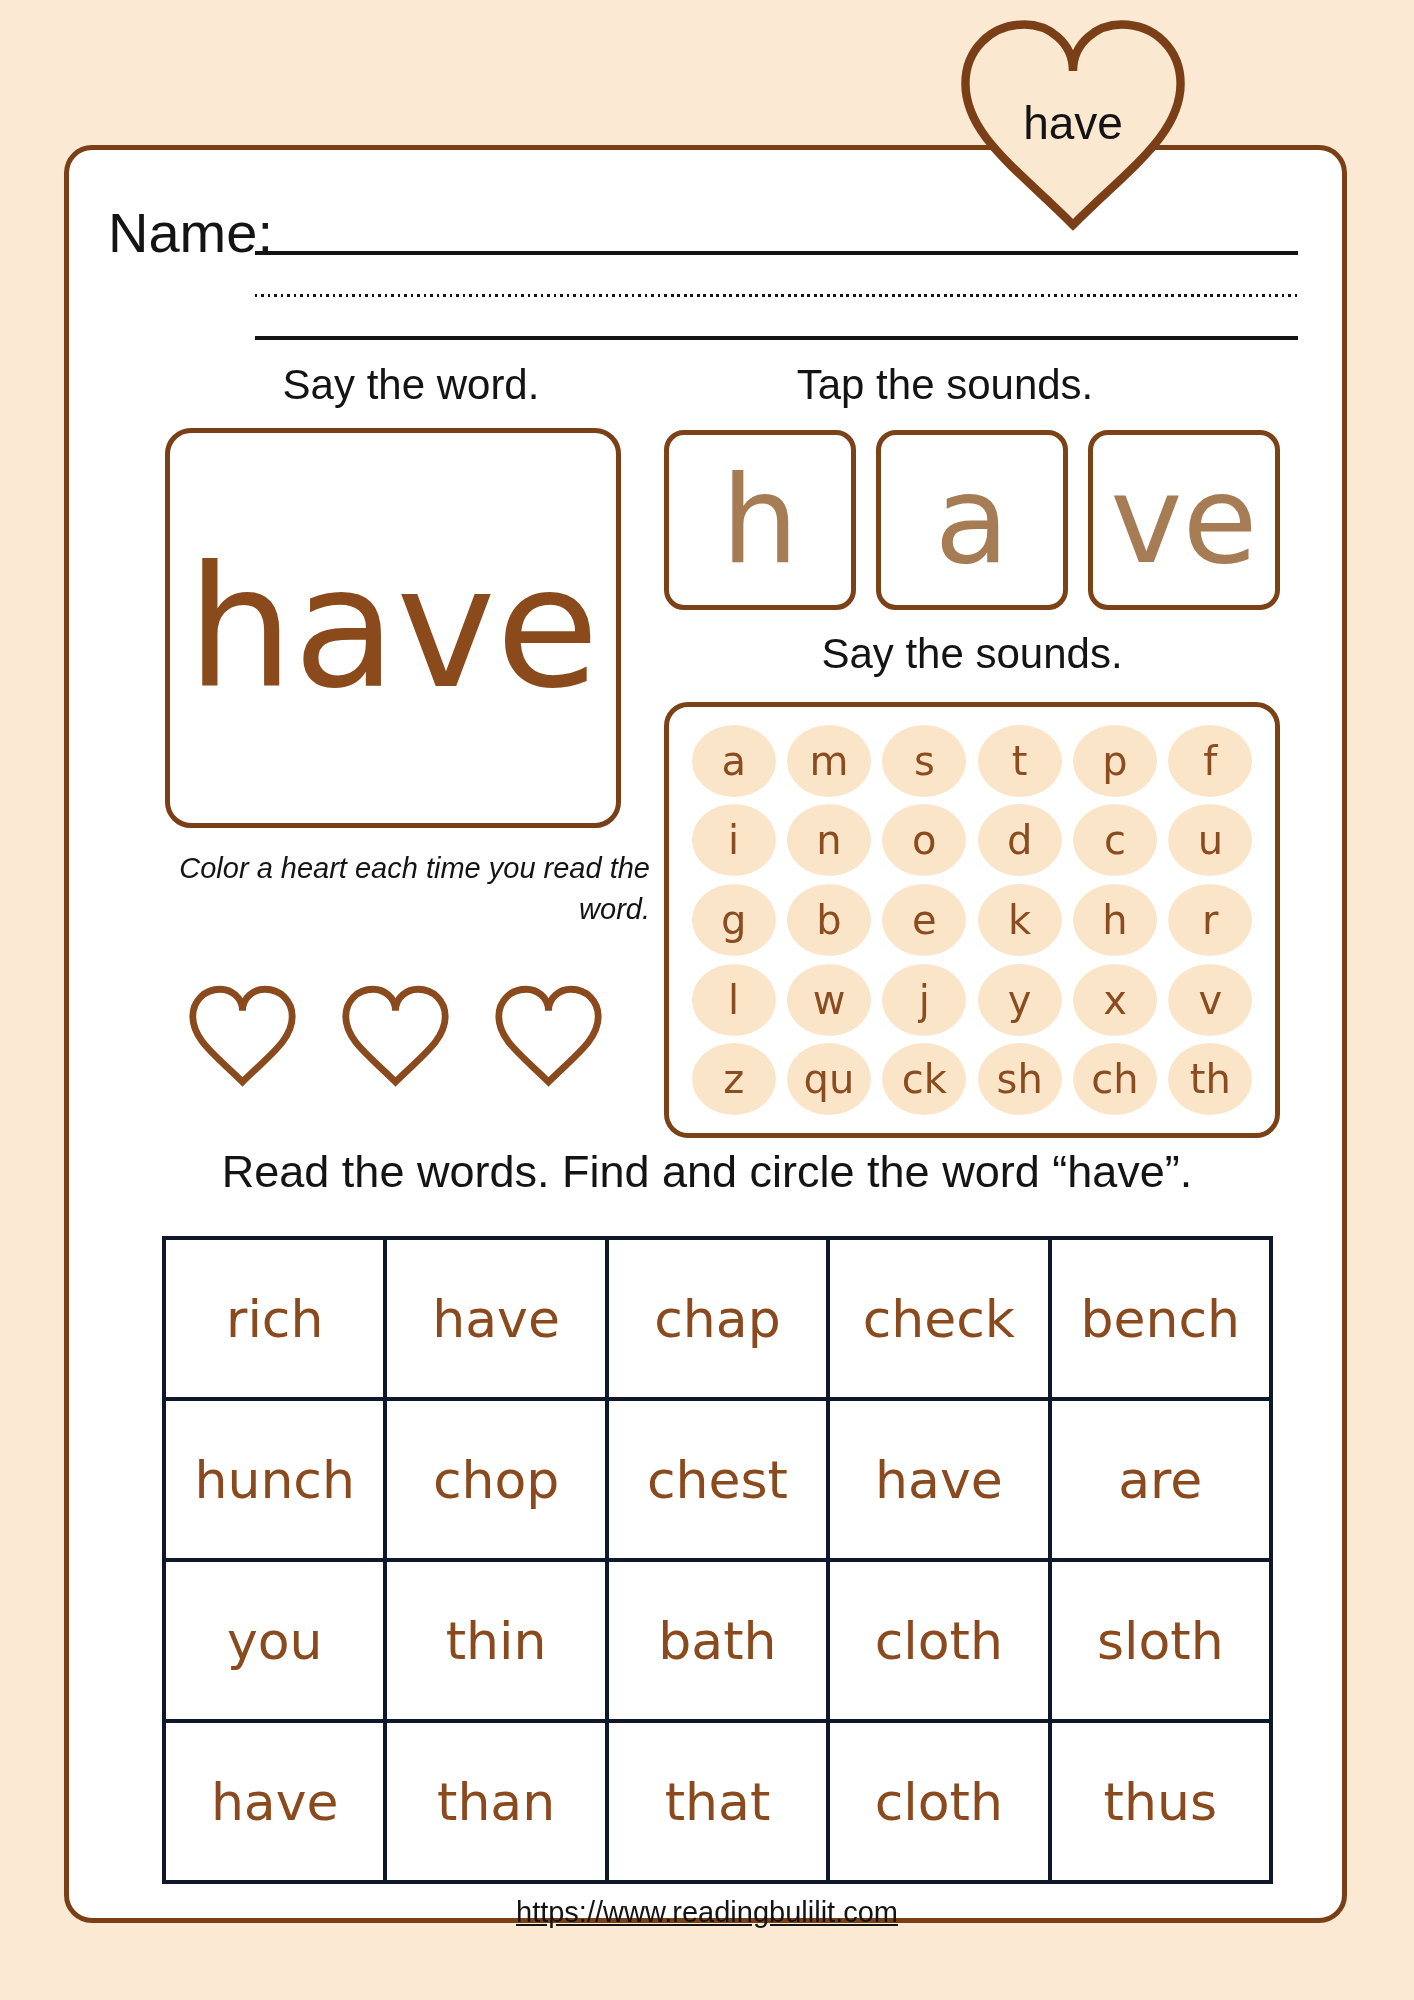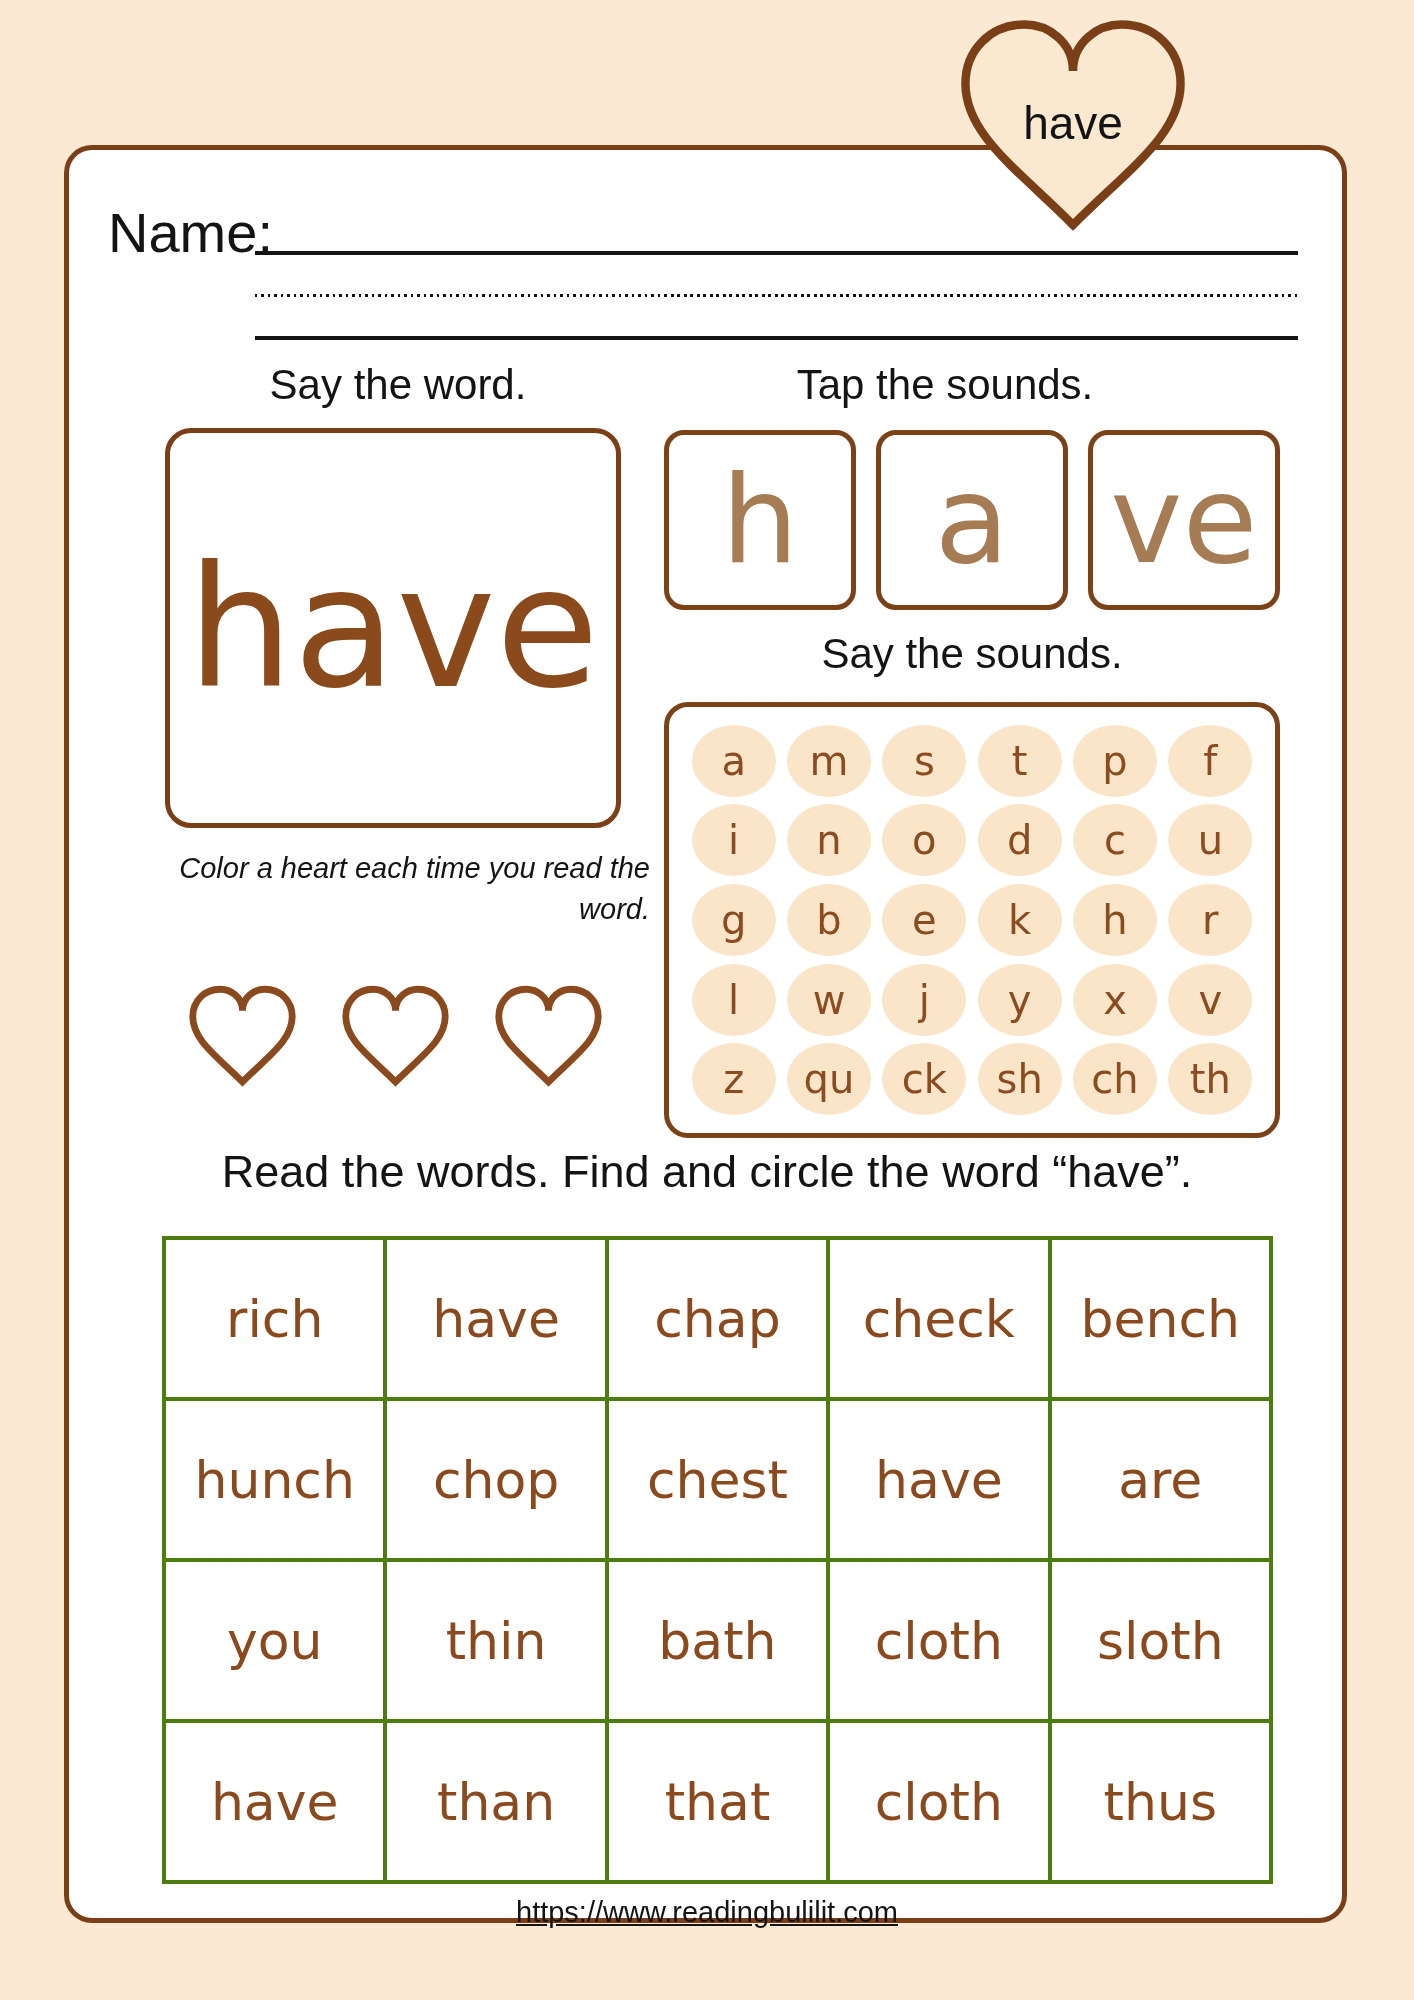--- a/index.html
+++ b/index.html
@@ -106,21 +106,21 @@
   .hearts-row svg{width:117px;height:110px;}
 
   
   .read-title{position:absolute;left:0;width:1414px;top:1146px;text-align:center;
     font-size:45px;color:#141414;z-index:2;}
   .word-table{
     position:absolute;left:162px;top:1236px;width:1111px;z-index:2;
     border-collapse:collapse;table-layout:fixed;
   }
   .word-table td{
-    border:4px solid #4d7c0f;height:155px;text-align:center;vertical-align:middle;
+    border:4px solid #0f172a;height:155px;text-align:center;vertical-align:middle;
     font-family:"DejaVu Sans","Liberation Sans",sans-serif;
     font-size:52px;color:#8B4A1E;background:#fff;
   }
 
   
   .footer-url{
     position:absolute;left:0;width:1414px;top:1872px;text-align:center;z-index:2;
     font-size:29px;color:#141414;margin-top:24px;
   }
   .footer-url span{text-decoration:underline;}
@@ -140,21 +140,21 @@
     <div class="badge-word">have</div>
   </div>
 
   <div class="name-label">Name:</div>
   <div class="name-lines">
     <div class="line-solid" style="top:56px"></div>
     <div class="line-dotted" style="top:99px"></div>
     <div class="line-solid" style="top:141px"></div>
   </div>
 
-  <div class="section-title" style="left:170px;top:361px;width:456px">Say the word.</div>
+  <div class="section-title" style="left:183px;top:361px;width:456px">Say the word.</div>
 
   <div class="word-box">
     <span class="big-word">have</span>
   </div>
 
   <div class="section-title" style="left:637px;top:361px;width:616px">Tap the sounds.</div>
 
   <div class="sound-row">
     <div class="sound-box">
       <span>h</span>

